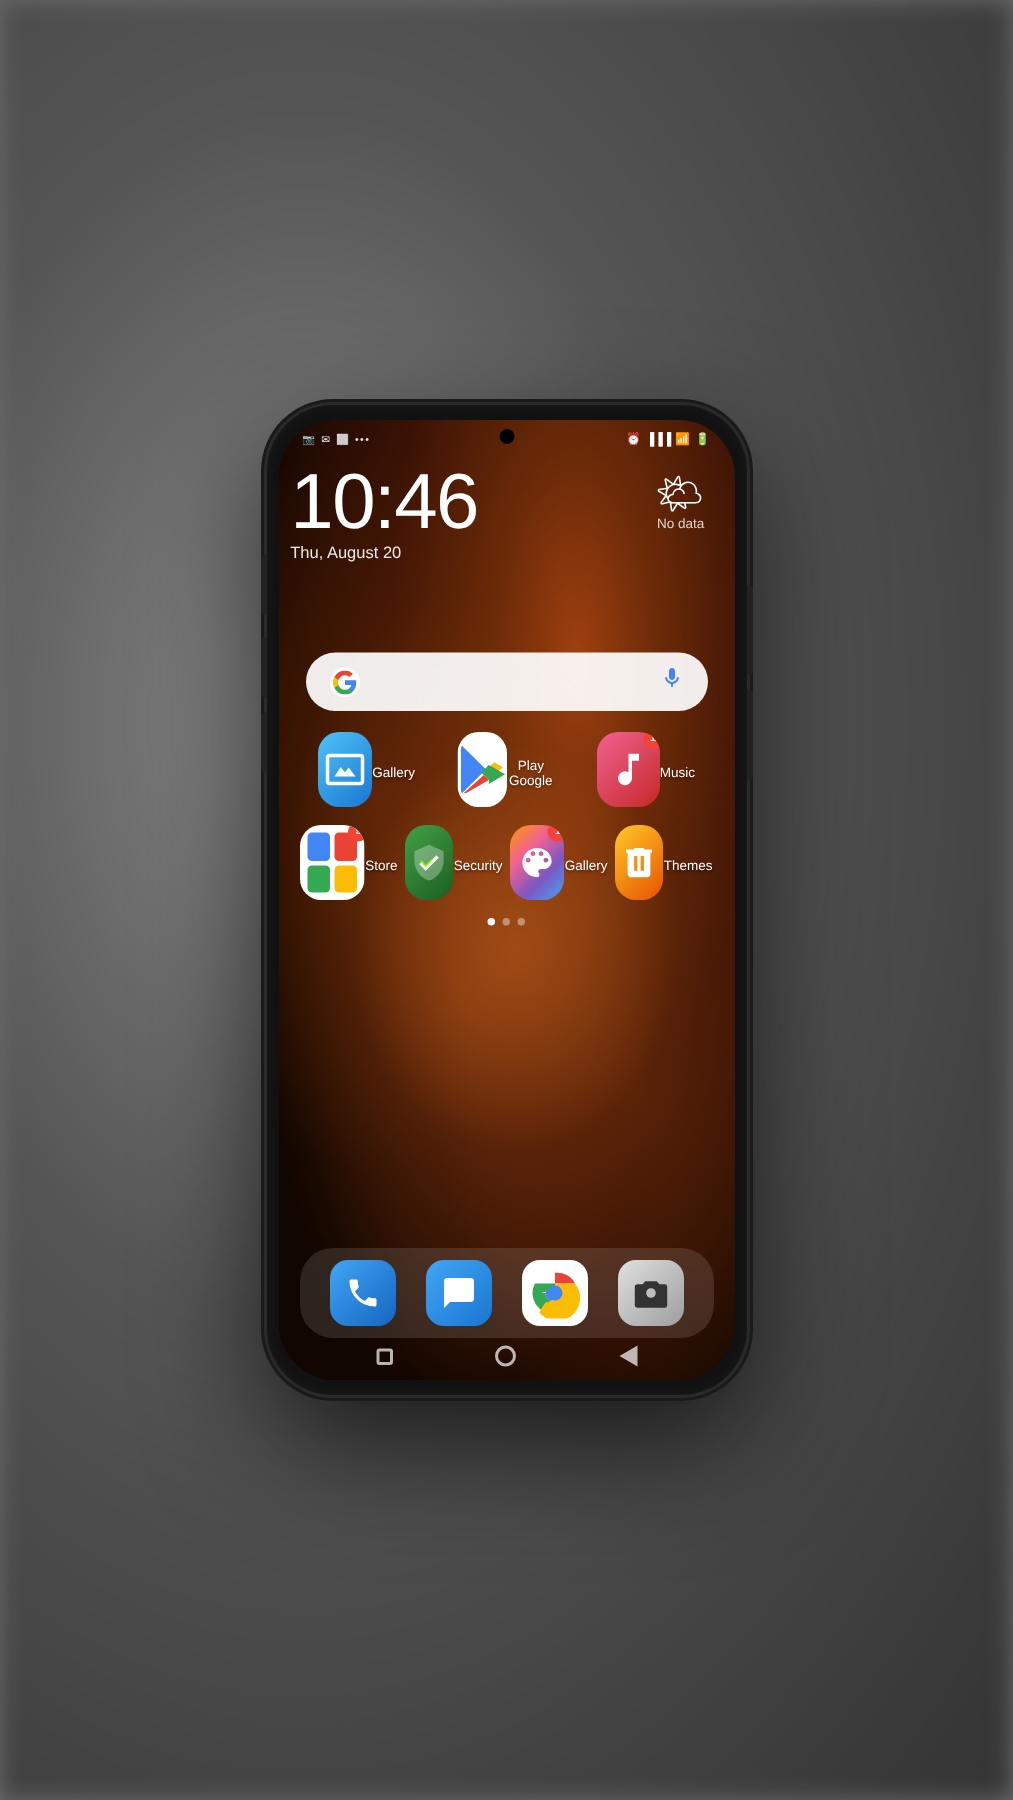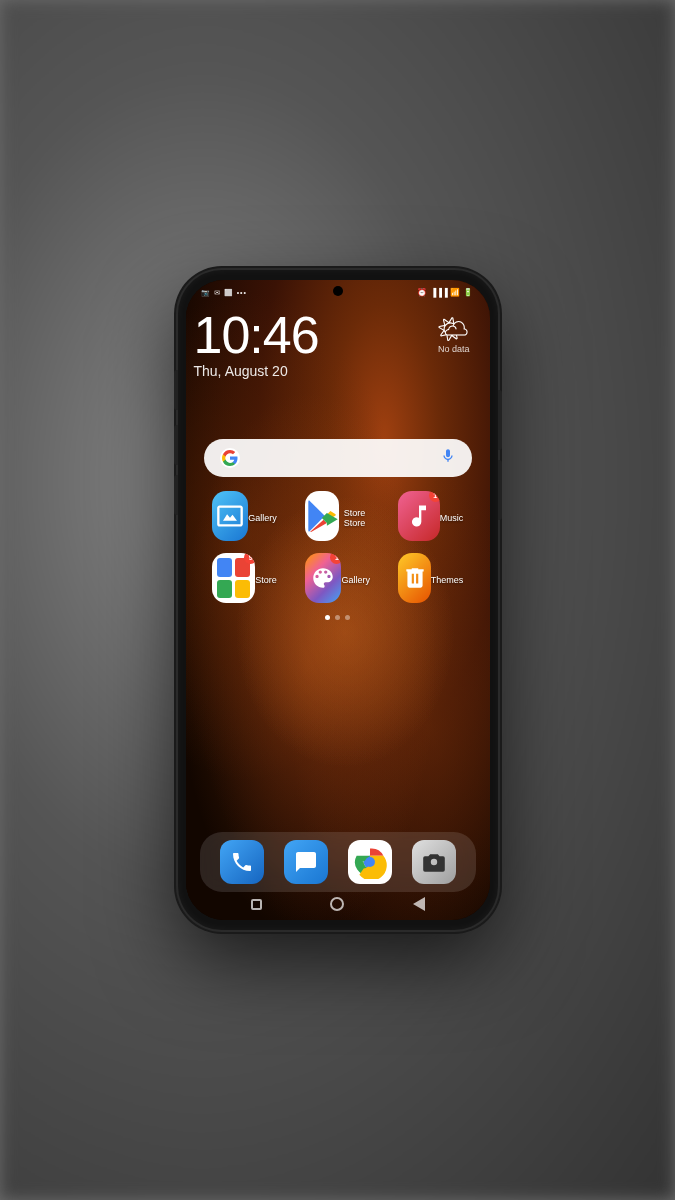--- a/index.html
+++ b/index.html
@@ -147,21 +147,21 @@
     }
 
     .time-display {
       font-size: 52px;
       font-weight: 300;
       letter-spacing: -1px;
       line-height: 1;
     }
 
     .date-display {
-      font-size: 14px;
+      font-size: 11px;
       opacity: 0.9;
       margin-top: 2px;
     }
 
     
     .weather-widget {
       position: absolute;
       top: 36px;
       right: 20px;
       z-index: 10;
@@ -554,21 +554,21 @@
           <div class="app-icon-wrapper">
             <div class="icon-playstore">
               <svg class="play-store-svg" viewBox="0 0 24 24">
                 <path d="M3.18 23.76c.3.17.64.22.99.14l11.5-6.64-2.5-2.5-10 9z" fill="#ea4335"></path>
                 <path d="M21.6 10.22l-3.3-1.9-2.8 2.78 2.8 2.8 3.32-1.92c.94-.55.94-1.44-.02-1.76z" fill="#fbbc05"></path>
                 <path d="M2.17.2C1.88.48 1.73.93 1.73 1.5v21c0 .57.15 1.02.46 1.3l.07.06 11.77-11.77v-.28L2.24.14 2.17.2z" fill="#4285f4"></path>
                 <path d="M15.67 17.26l-3.64-3.64v-.28l3.64-3.63 8.11 4.68-8.11 4.87z" fill="#34a853"></path>
               </svg>
             </div>
           </div>
-          <span class="app-label">Store Store</span>
+          <span class="app-label">Play Google</span>
         </div>
 
 
         <div class="app-item">
           <div class="app-icon-wrapper">
             <div class="badge">1</div>
             <div class="icon-music">
               <svg width="28" height="28" viewBox="0 0 24 24" fill="white">
                 <path d="M12 3v10.55A4 4 0 1014 17V7h4V3h-6z"></path>
               </svg>
@@ -586,20 +586,32 @@
             <div class="icon-google">
               <div class="google-grid-item" style="background:#4285f4"></div>
               <div class="google-grid-item" style="background:#ea4335"></div>
               <div class="google-grid-item" style="background:#34a853"></div>
               <div class="google-grid-item" style="background:#fbbc05"></div>
             </div>
           </div>
           <span class="app-label">Store</span>
         </div>
 
+        <div class="app-item">
+          <div class="app-icon-wrapper">
+            <div class="icon-security">
+              <svg width="26" height="26" viewBox="0 0 24 24" fill="none">
+                <path d="M12 1L3 5v6c0 5.55 3.84 10.74 9 12 5.16-1.26 9-6.45 9-12V5l-9-4z" fill="rgba(255,255,255,0.3)"></path>
+                <path d="M10 17l-4-4 1.41-1.41L10 14.17l6.59-6.59L18 9l-8 8z" fill="white"></path>
+                <path d="M7 11l1.41 1.41L10 14.17l4-4" stroke="#7fff00" stroke-width="1" fill="none"></path>
+              </svg>
+            </div>
+          </div>
+          <span class="app-label">Security</span>
+        </div>
 
         <div class="app-item">
           <div class="app-icon-wrapper">
             <div class="badge">1</div>
             <div class="icon-themes" style="background: linear-gradient(135deg, #ff9800, #f06292, #7e57c2, #42a5f5);">
               <svg width="26" height="26" viewBox="0 0 24 24" fill="white">
                 <path d="M12 3c-4.97 0-9 4.03-9 9s4.03 9 9 9c.83 0 1.5-.67 1.5-1.5 0-.39-.15-.74-.39-1.01-.23-.26-.38-.61-.38-.99 0-.83.67-1.5 1.5-1.5H16c2.76 0 5-2.24 5-5 0-4.42-4.03-8-9-8zm-5.5 9c-.83 0-1.5-.67-1.5-1.5S5.67 9 6.5 9 8 9.67 8 10.5 7.33 12 6.5 12zm3-4C8.67 8 8 7.33 8 6.5S8.67 5 9.5 5s1.5.67 1.5 1.5S10.33 8 9.5 8zm5 0c-.83 0-1.5-.67-1.5-1.5S13.67 5 14.5 5s1.5.67 1.5 1.5S15.33 8 14.5 8zm3 4c-.83 0-1.5-.67-1.5-1.5S16.67 9 17.5 9s1.5.67 1.5 1.5-.67 1.5-1.5 1.5z"></path>
               </svg>
             </div>
           </div>

